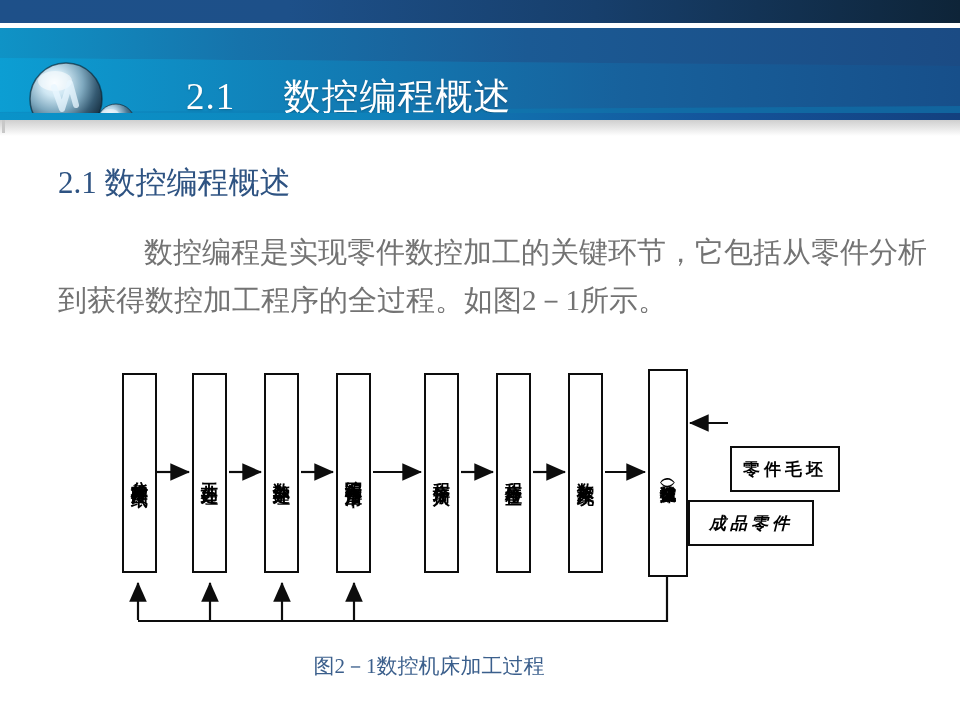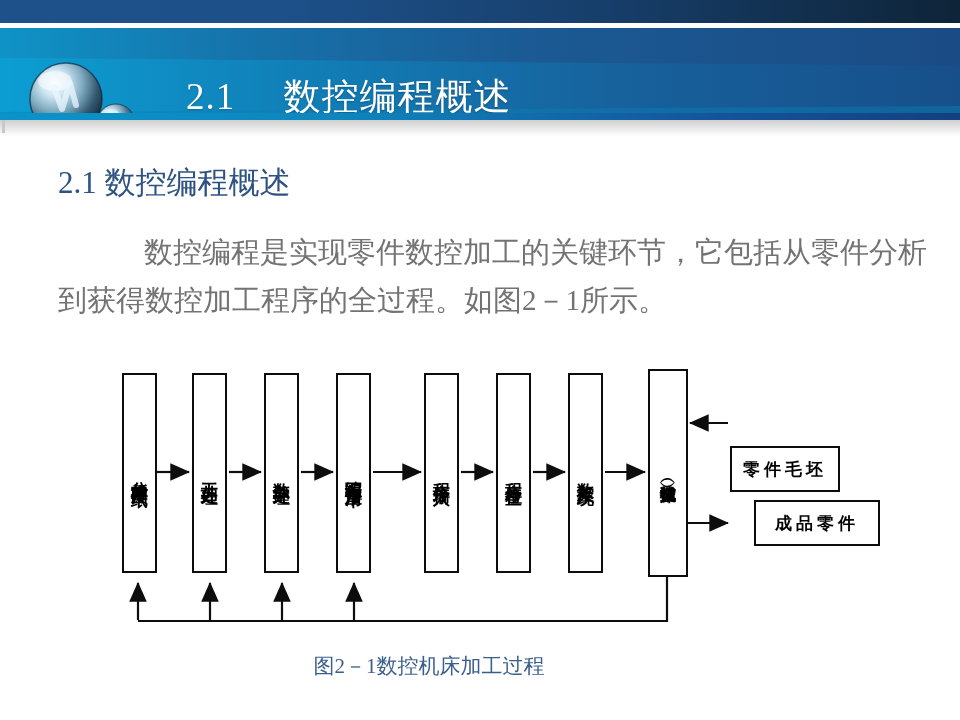--- a/index.html
+++ b/index.html
@@ -301,19 +301,19 @@
   </div>
 
   <div class="fc-box" style="left:648px;top:14px;width:40px;height:208px;">
     <span class="fc-vert-label" style="font-size:16px;letter-spacing:0px;">数控机床（试切）</span>
   </div>
 
   <div class="fc-box" style="left:730px;top:45px;width:110px;height:46px;margin-top:46px;">
     <span class="fc-horiz-label">零件毛坯</span>
   </div>
 
-  <div class="fc-box" style="left:754px;top:145px;width:126px;height:46px;">
+  <div class="fc-box" style="left:688px;top:145px;width:126px;height:46px;font-style:italic;">
     <span class="fc-horiz-label">成品零件</span>
   </div>
 
 </div>
 
 <div id="figure-caption">图2－1数控机床加工过程</div>
 
 </body></html>

